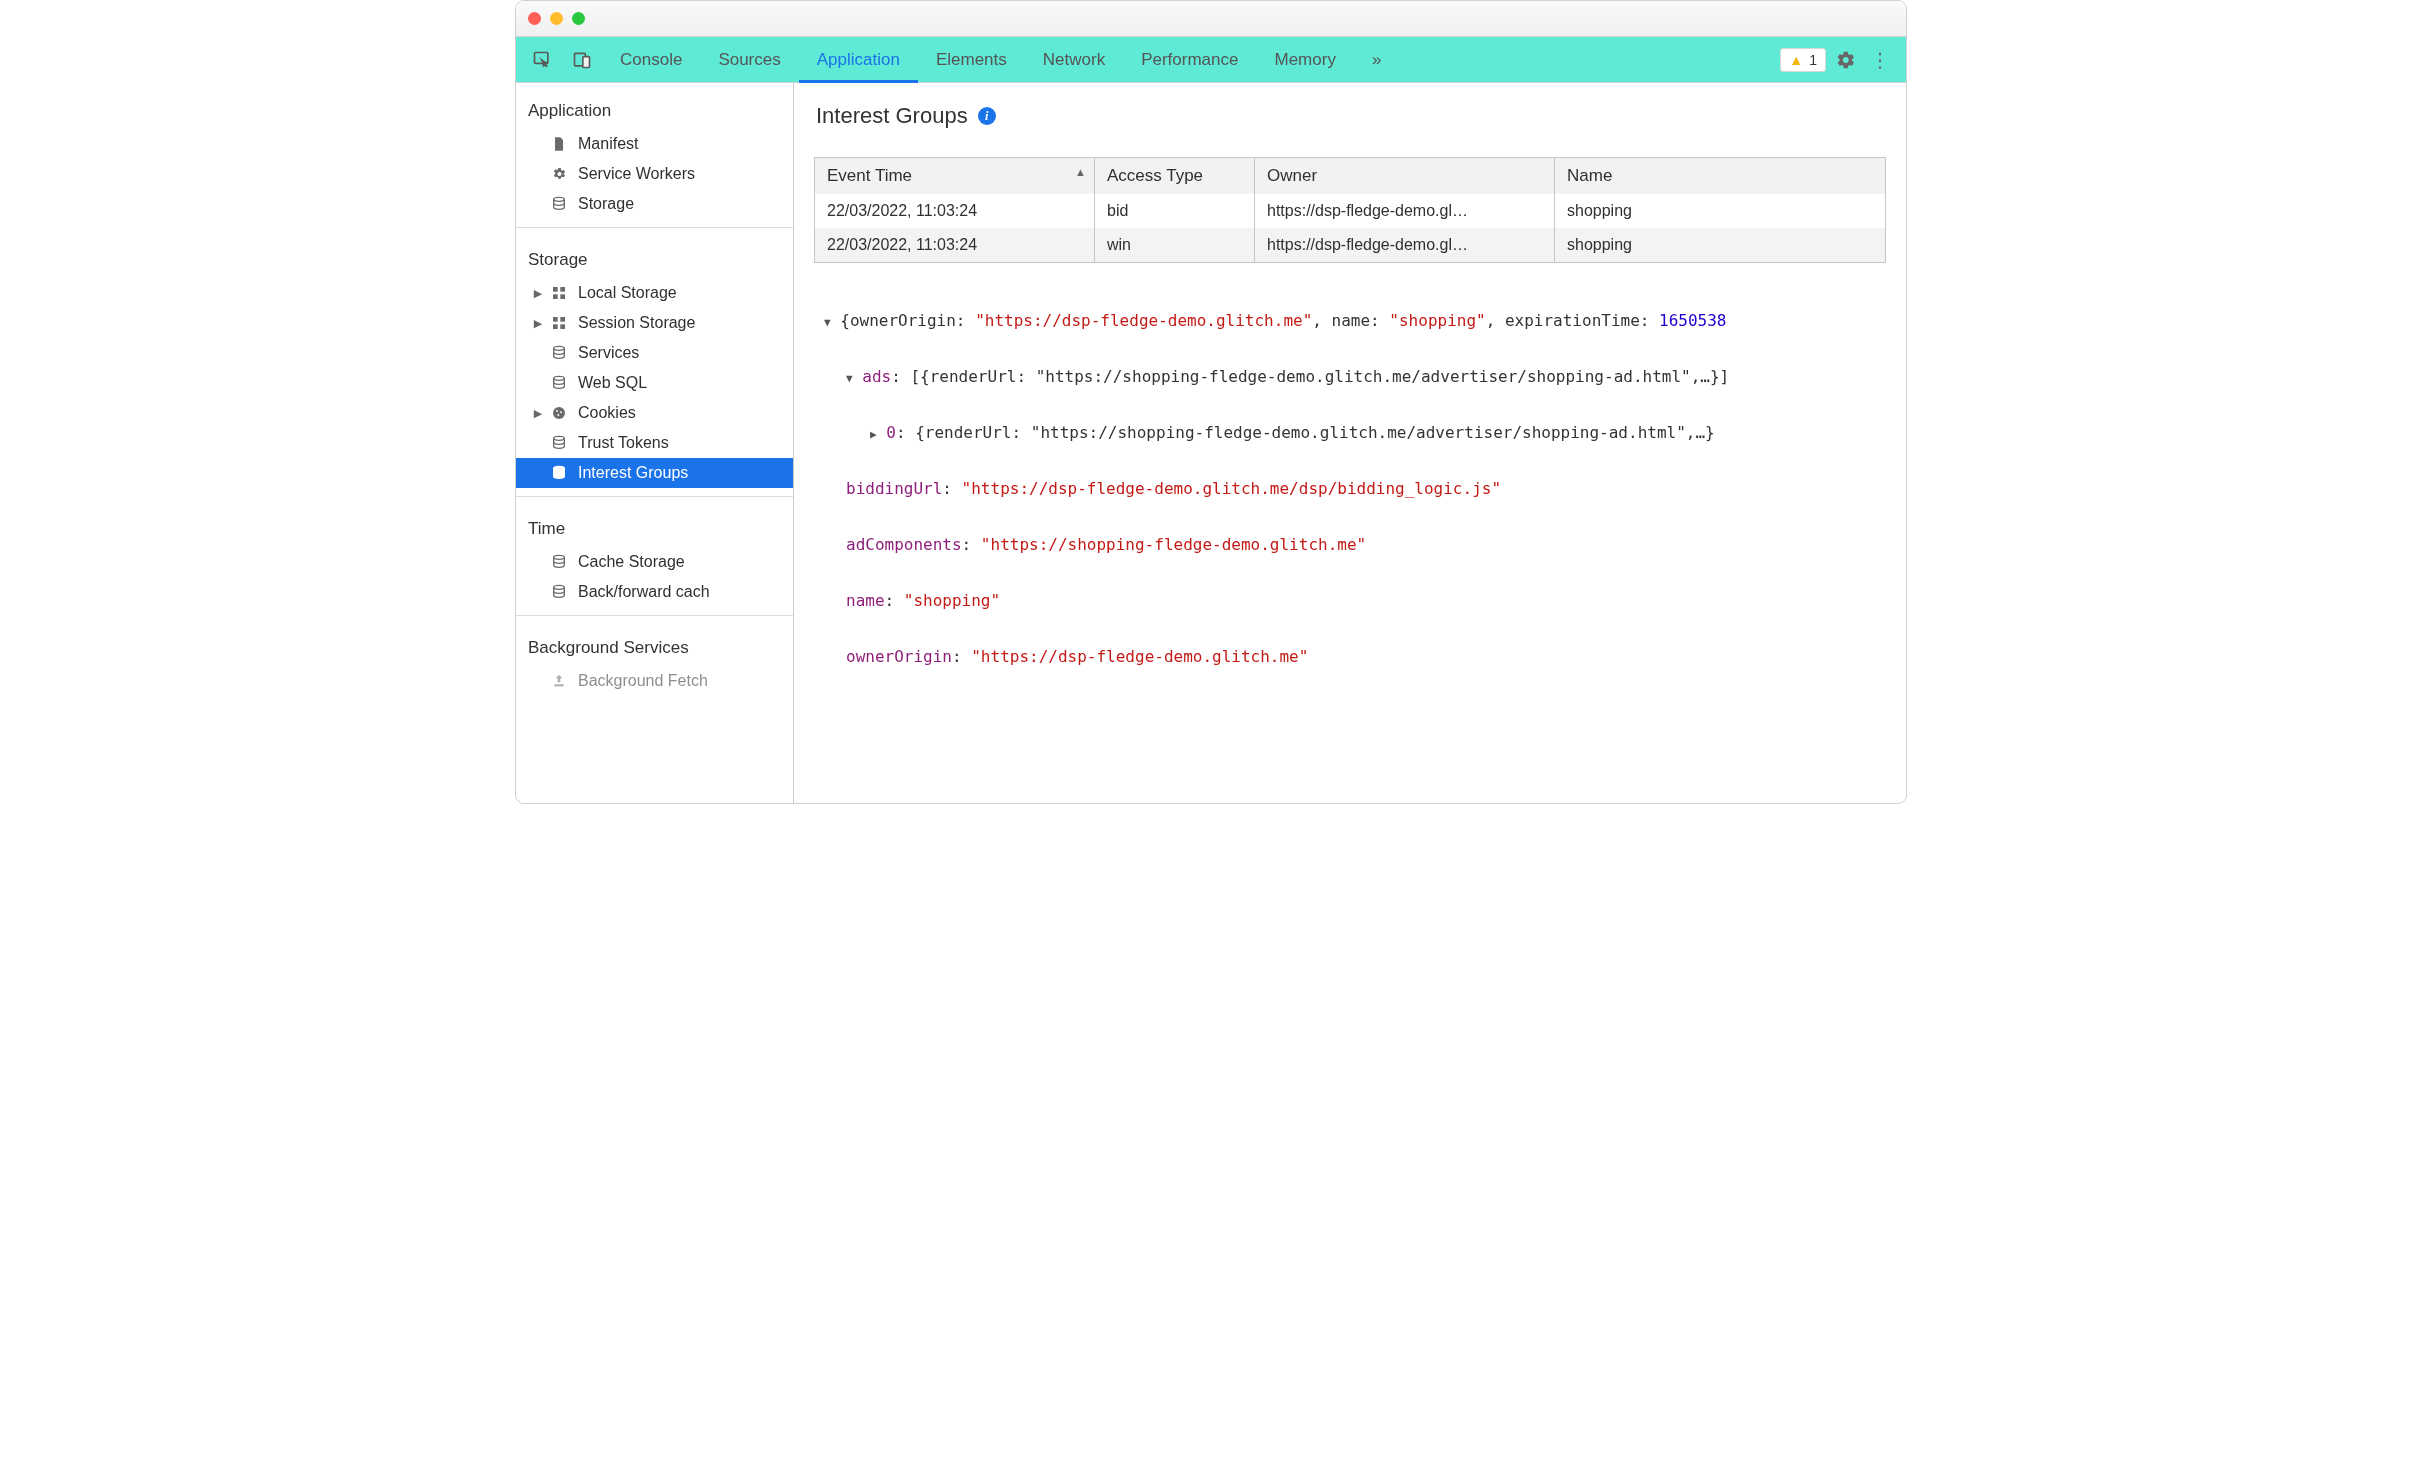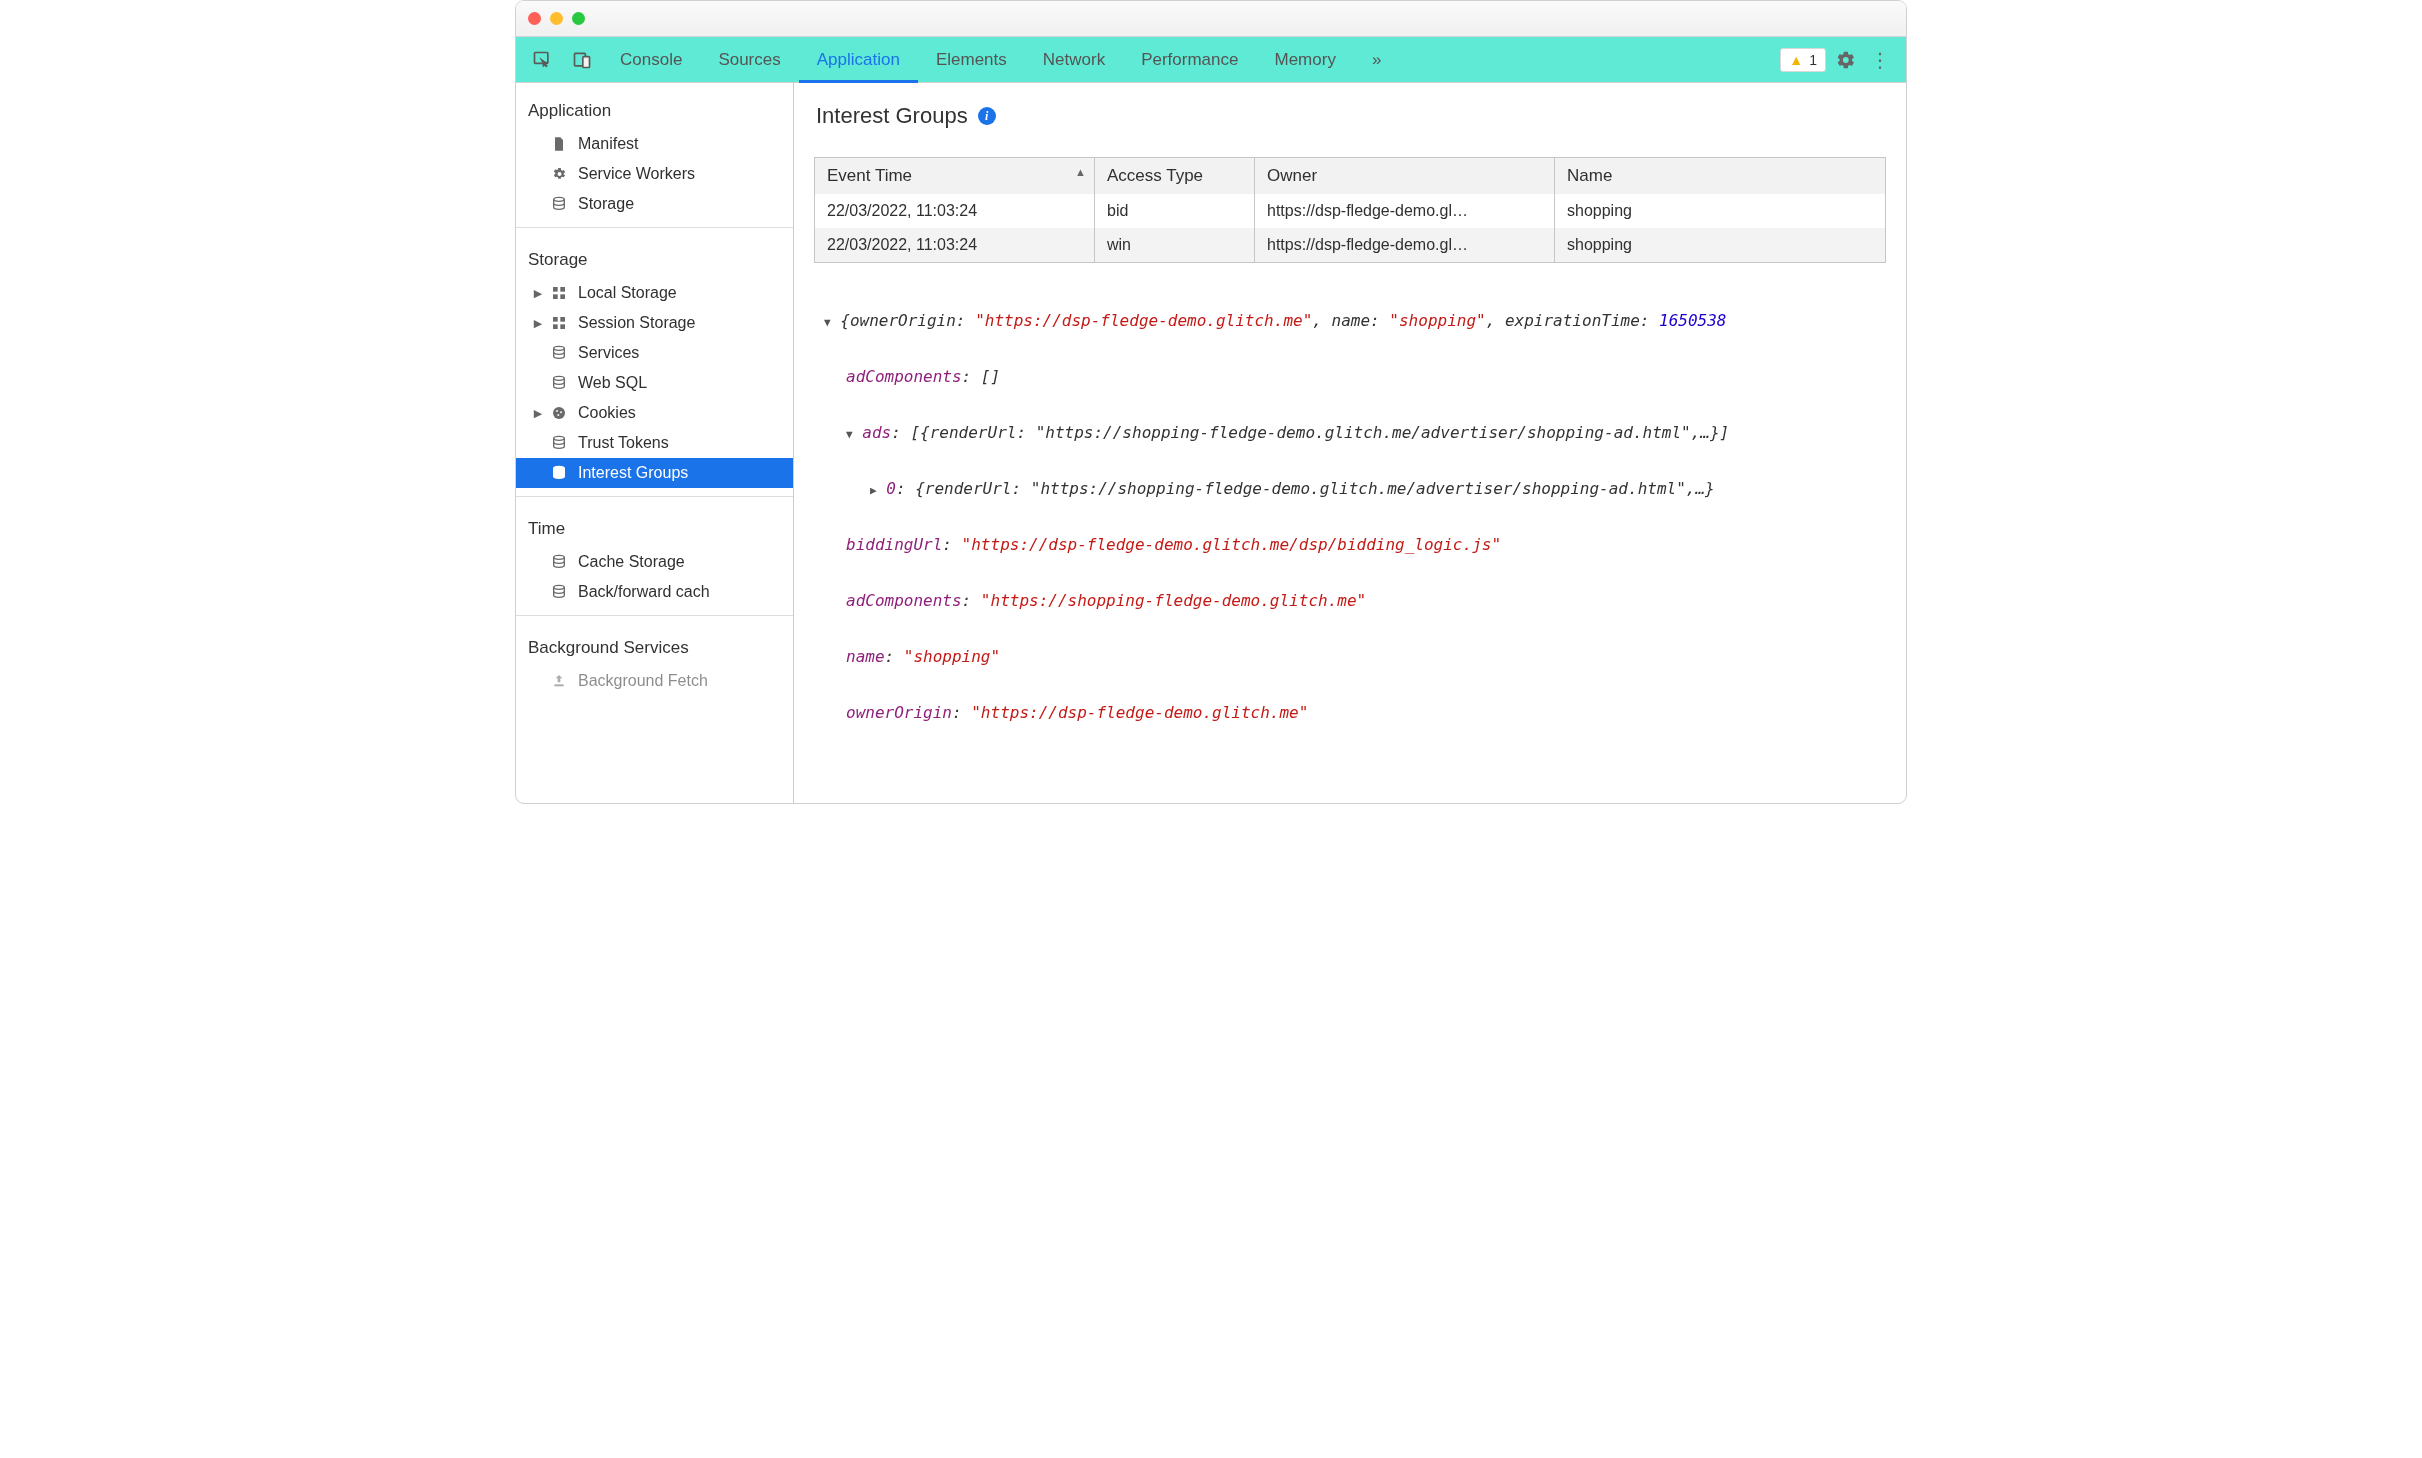--- a/index.html
+++ b/index.html
@@ -152,21 +152,21 @@
     overflow:hidden;
     white-space:pre;
     flex:1;
   }
   .k { color:#8f1f7a; }        
   .s { color:#c41a16; }        
   .n { color:#1c00cf; }        
   .p { color:#333; }           
   .t { color:#555; display:inline-block; text-align:center; font-size:11px; }
 
-  .row { display:block;font-style:italic; }
+  .row { display:block; }
   .i1 { padding-left: 24px; }
   .i2 { padding-left: 46px; }
   .i3 { padding-left: 70px; }
 
   
   svg { display:block; }
 </style>
 </head>
 <body>
 
@@ -416,21 +416,20 @@
             <td>22/03/2022, 11:03:24</td>
             <td>win</td>
             <td>https://dsp-fledge-demo.gl…</td>
             <td>shopping</td>
           </tr>
         </tbody>
       </table>
 
       <div class="json-view">
 <span class="row i1"><span class="t">▼</span> <span class="p">{ownerOrigin: </span><span class="s">"https://dsp-fledge-demo.glitch.me"</span><span class="p">, name: </span><span class="s">"shopping"</span><span class="p">, expirationTime: </span><span class="n">1650538</span></span>
-<span class="row i2"><span class="k">adComponents</span><span class="p">: </span><span class="p">[]</span></span>
 <span class="row i2"><span class="t">▼</span> <span class="k">ads</span><span class="p">: </span><span class="p">[{renderUrl: "https://shopping-fledge-demo.glitch.me/advertiser/shopping-ad.html",…}]</span></span>
 <span class="row i3"><span class="t">▶</span> <span class="k">0</span><span class="p">: </span><span class="p">{renderUrl: "https://shopping-fledge-demo.glitch.me/advertiser/shopping-ad.html",…}</span></span>
 <span class="row i2"><span class="k">biddingUrl</span><span class="p">: </span><span class="s">"https://dsp-fledge-demo.glitch.me/dsp/bidding_logic.js"</span></span>
 <span class="row i2"><span class="k">adComponents</span><span class="p">: </span><span class="s">"https://shopping-fledge-demo.glitch.me"</span></span>
 <span class="row i2"><span class="k">name</span><span class="p">: </span><span class="s">"shopping"</span></span>
 <span class="row i2"><span class="k">ownerOrigin</span><span class="p">: </span><span class="s">"https://dsp-fledge-demo.glitch.me"</span></span>
 
 
 
 

